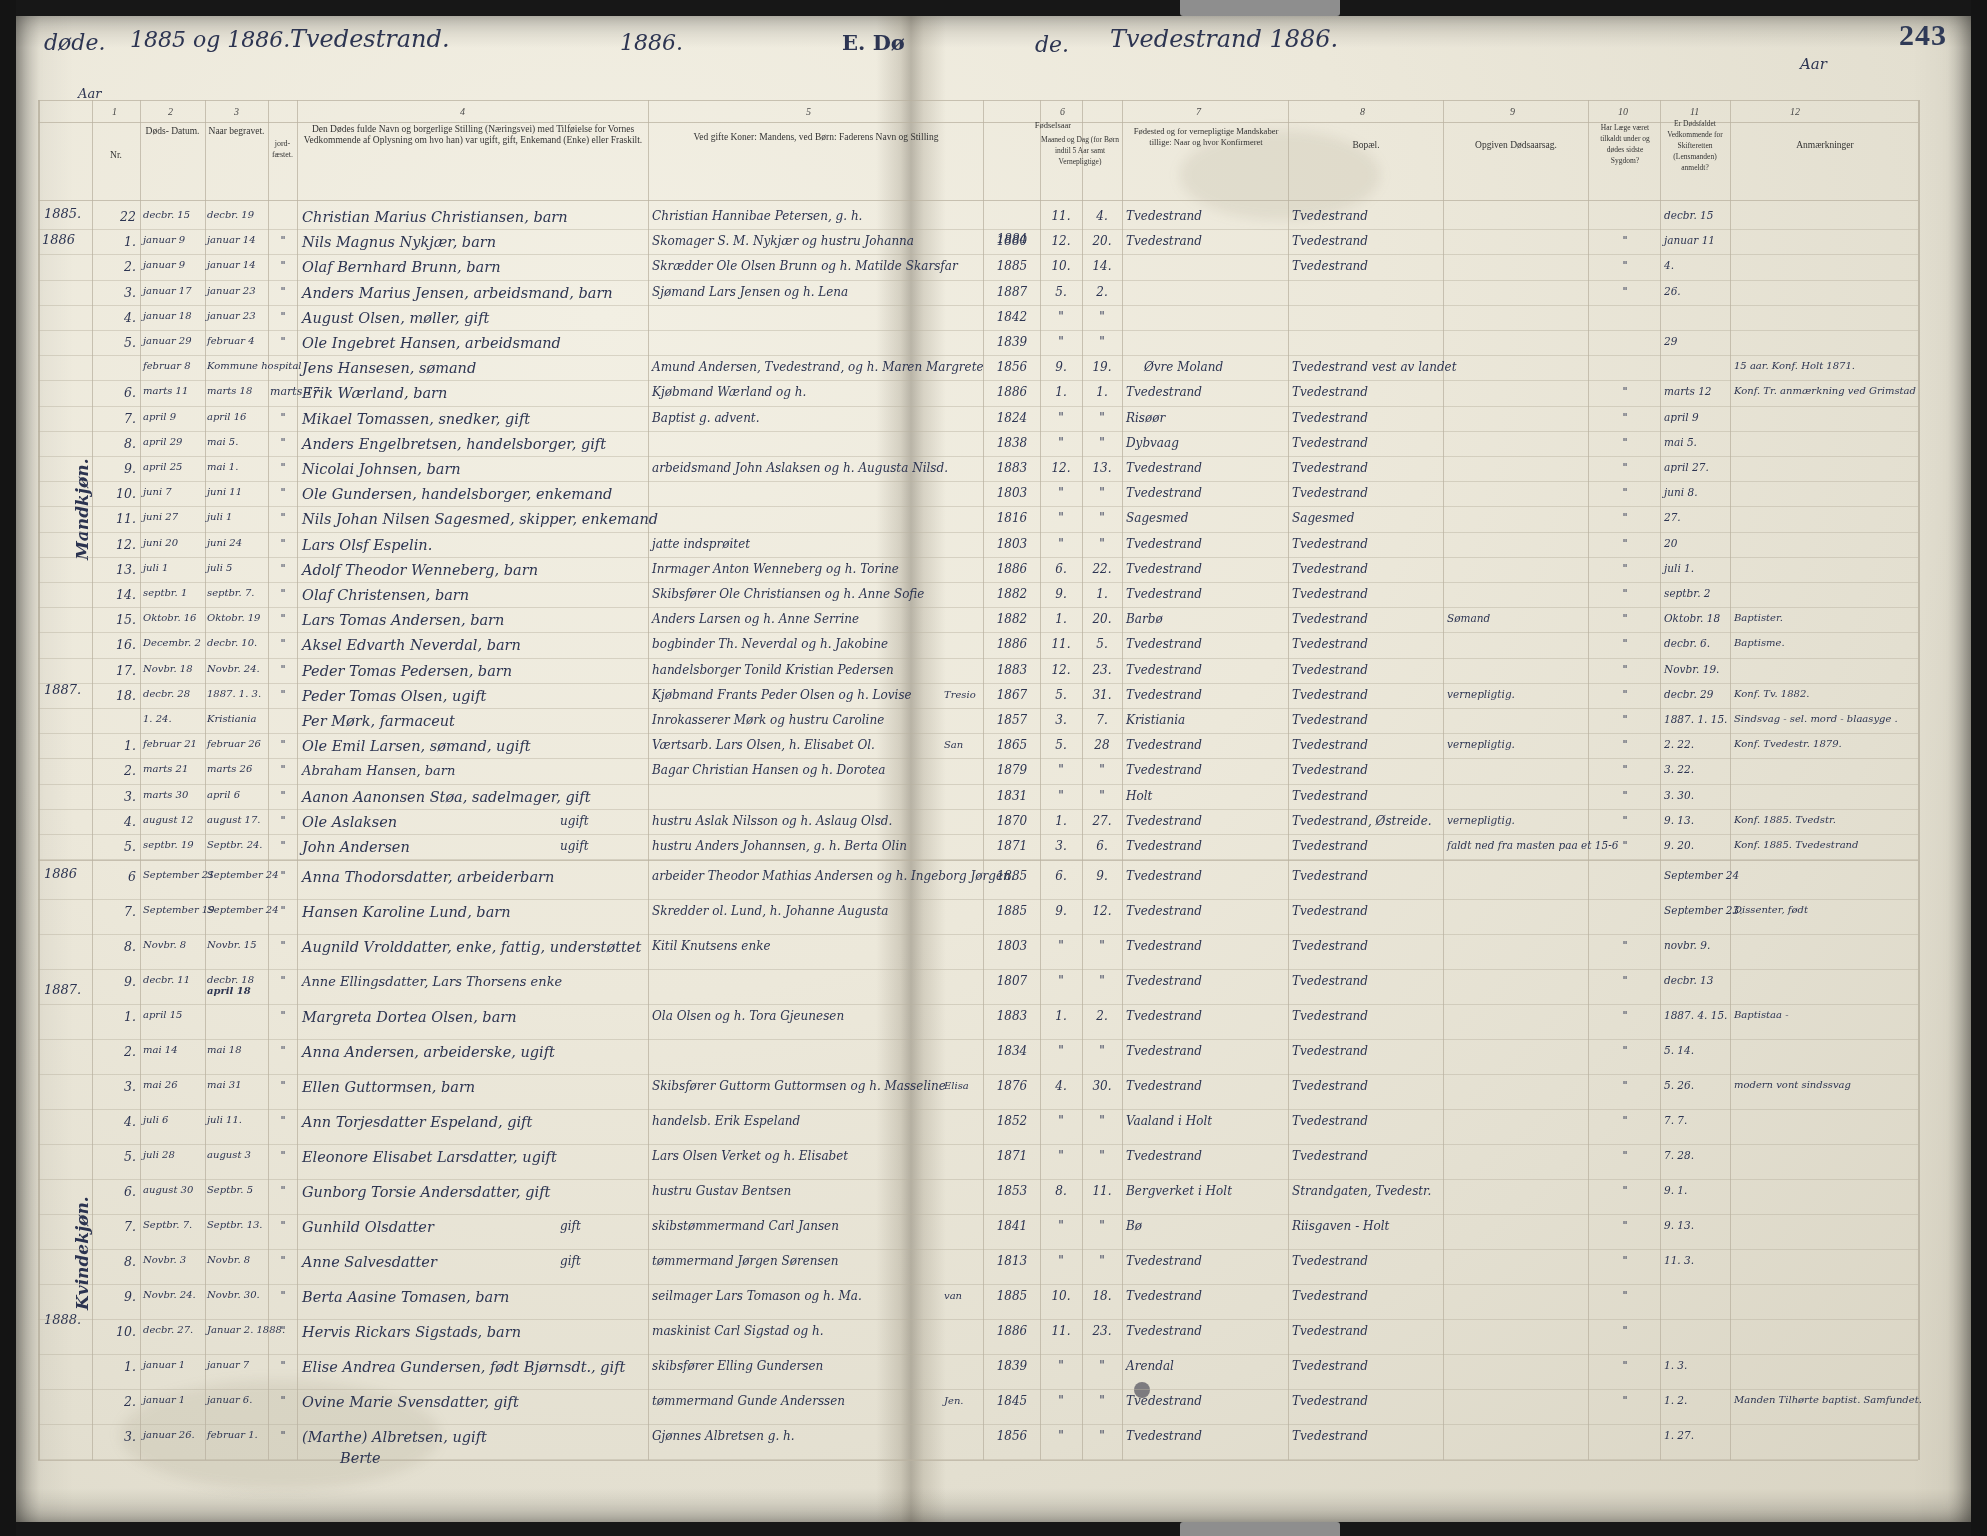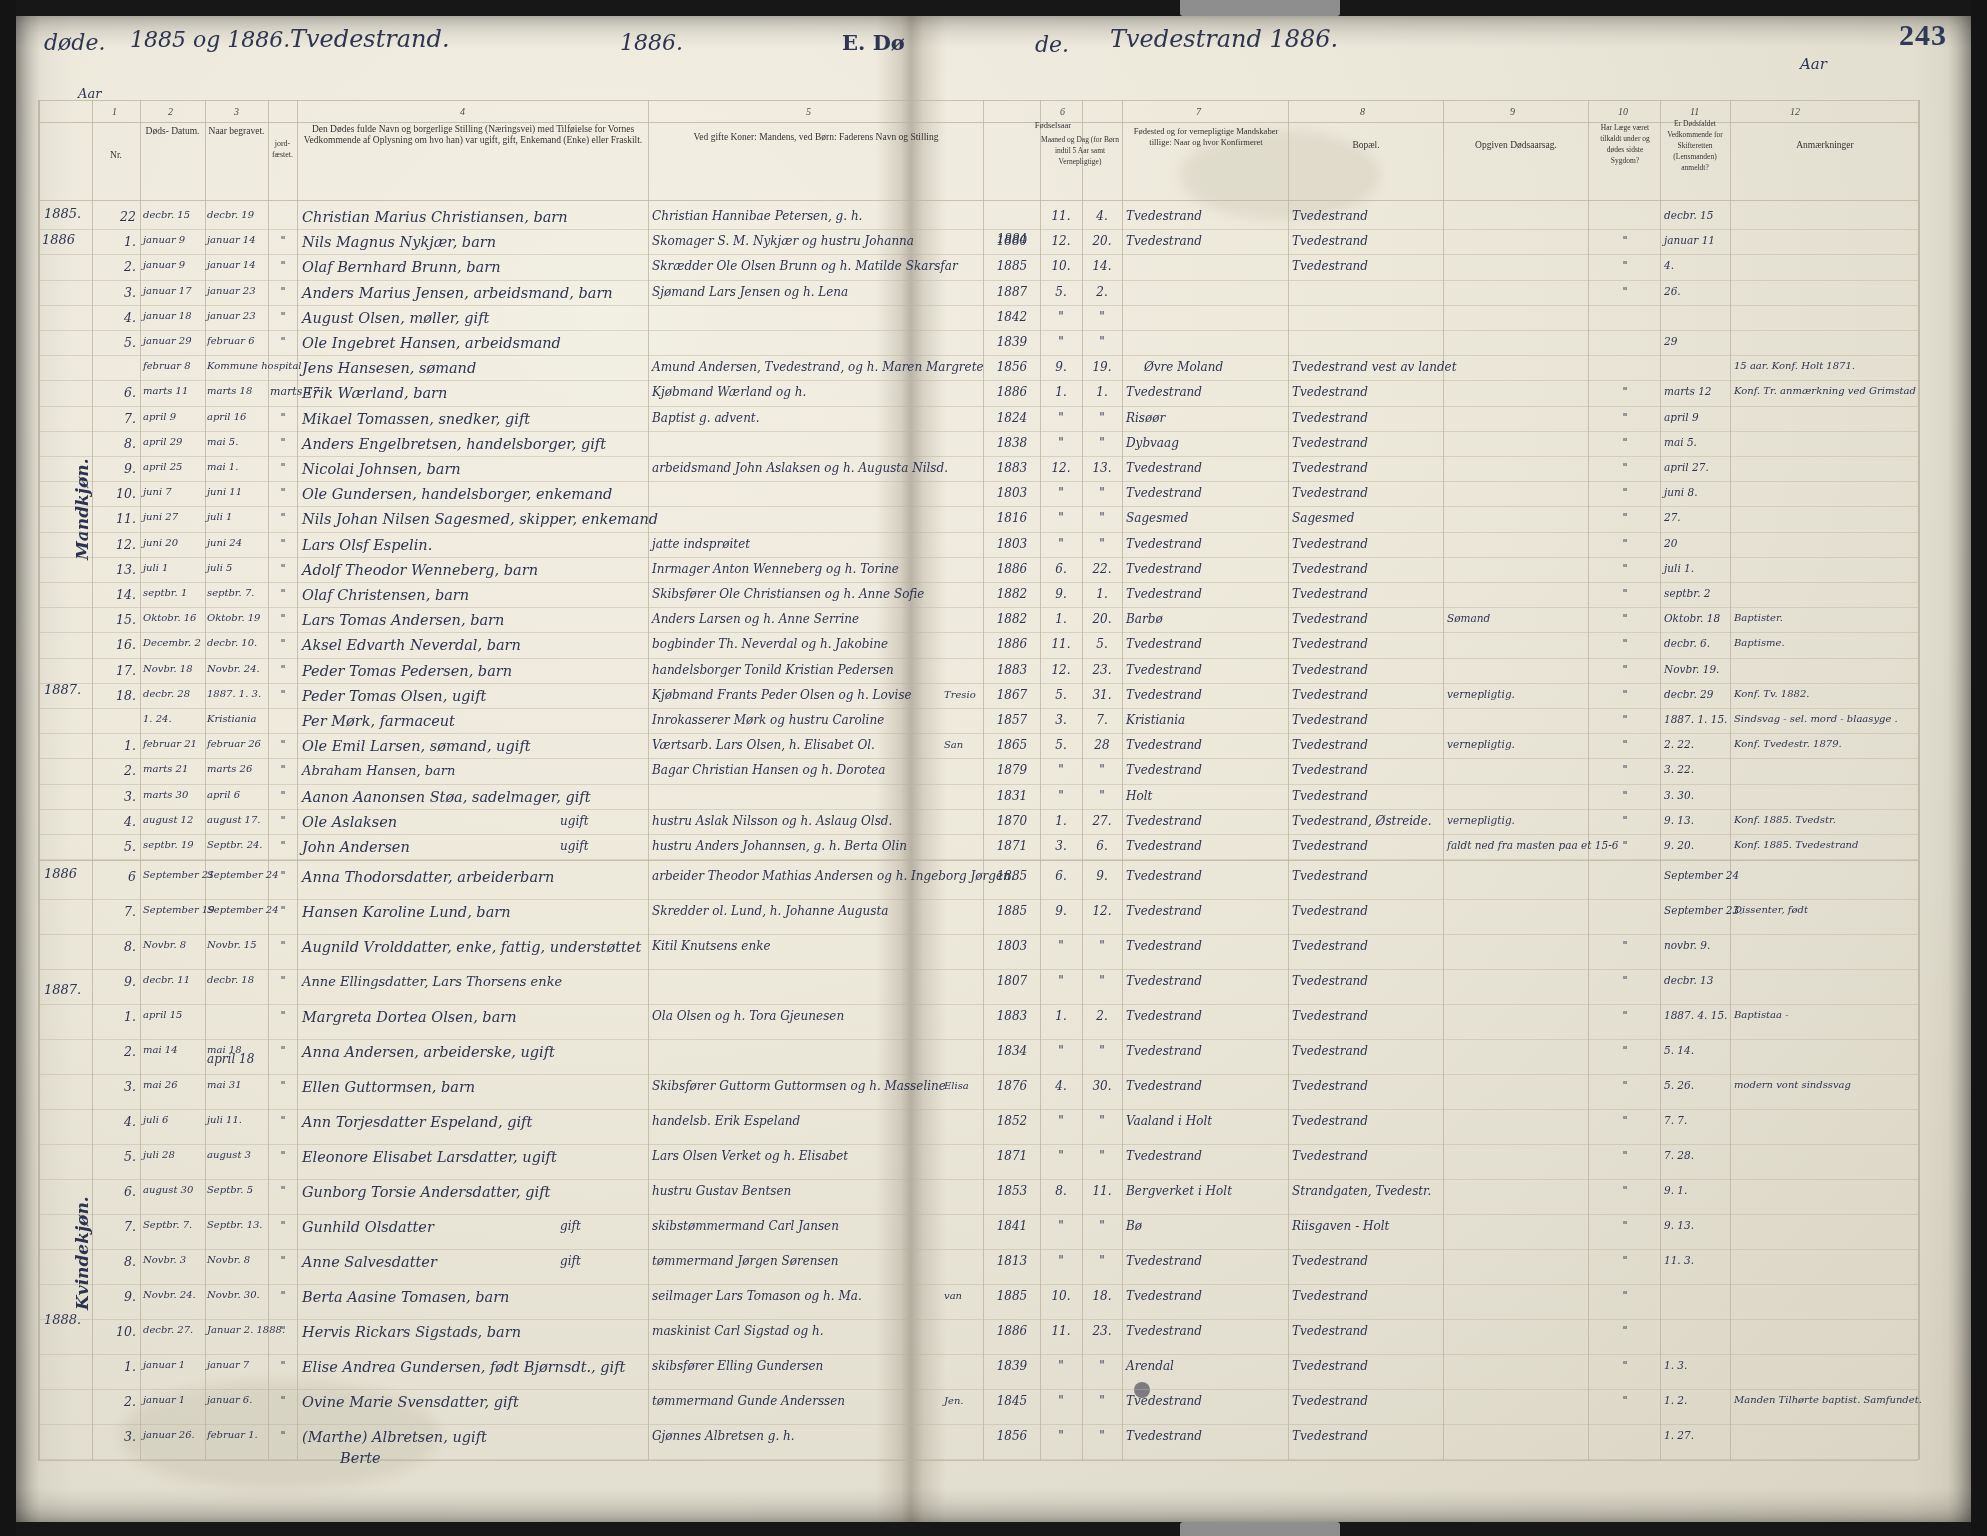--- a/index.html
+++ b/index.html
@@ -210,21 +210,21 @@
         <div class="hand" style="left: 270px; top: 309.8px; font-size: 11px; width: 26px; text-align: center;">"</div>
         <div class="hand" style="left: 302px; top: 309.8px; font-size: 14.5px;">August Olsen, møller, gift</div>
         <div class="hand" style="left: 986px; top: 309.8px; font-size: 12px; width: 52px; text-align: center;">1842</div>
         <div class="hand" style="left: 1042px; top: 309.8px; font-size: 12px; width: 38px; text-align: center;">"</div>
         <div class="hand" style="left: 1084px; top: 309.8px; font-size: 12px; width: 36px; text-align: center;">"</div>
       </div>
       <div class="rule" style="left: 38px; top: 355.2px; width: 1880px; opacity: 0.45;"></div>
       <div>
         <div class="hand" style="left: 96px; top: 335px; font-size: 12.5px; width: 44px; text-align: right; padding-right: 4px; box-sizing: border-box;">5.</div>
         <div class="hand" style="left: 143px; top: 335px; font-size: 10px;">januar 29</div>
-        <div class="hand" style="left: 207px; top: 335px; font-size: 10px;">februar 6</div>
+        <div class="hand" style="left: 207px; top: 335px; font-size: 10px;">februar 4</div>
         <div class="hand" style="left: 270px; top: 335px; font-size: 11px; width: 26px; text-align: center;">"</div>
         <div class="hand" style="left: 302px; top: 335px; font-size: 14.5px;">Ole Ingebret Hansen, arbeidsmand</div>
         <div class="hand" style="left: 986px; top: 335px; font-size: 12px; width: 52px; text-align: center;">1839</div>
         <div class="hand" style="left: 1042px; top: 335px; font-size: 12px; width: 38px; text-align: center;">"</div>
         <div class="hand" style="left: 1084px; top: 335px; font-size: 12px; width: 36px; text-align: center;">"</div>
         <div class="hand" style="left: 1664px; top: 335px; font-size: 10.5px;">29</div>
       </div>
       <div class="rule" style="left: 38px; top: 380.4px; width: 1880px; opacity: 0.45;"></div>
       <div>
         <div class="hand" style="left: 143px; top: 360.2px; font-size: 10px;">februar 8</div>
@@ -614,21 +614,21 @@
         <div class="hand" style="left: 1084px; top: 974px; font-size: 12px; width: 36px; text-align: center;">"</div>
         <div class="hand" style="left: 1126px; top: 974px; font-size: 12px;">Tvedestrand</div>
         <div class="hand" style="left: 1292px; top: 974px; font-size: 12px;">Tvedestrand</div>
         <div class="hand" style="left: 1592px; top: 974px; font-size: 11px; width: 66px; text-align: center;">"</div>
         <div class="hand" style="left: 1664px; top: 974px; font-size: 10.5px;">decbr. 13</div>
       </div>
       <div class="rule" style="left: 38px; top: 1039px; width: 1880px; opacity: 0.45;"></div>
       <div>
         <div class="hand" style="left: 96px; top: 1009px; font-size: 12.5px; width: 44px; text-align: right; padding-right: 4px; box-sizing: border-box;">1.</div>
         <div class="hand" style="left: 143px; top: 1009px; font-size: 10px;">april 15</div>
-        <div class="hand" style="left: 207px; top: 1052px; font-size: 12px;">april 18</div>
+        <div class="hand" style="left: 207px; top: 985px; font-size: 10px; font-weight: bold;">april 18</div>
         <div class="hand" style="left: 270px; top: 1009px; font-size: 11px; width: 26px; text-align: center;">"</div>
         <div class="hand" style="left: 302px; top: 1009px; font-size: 14.5px;">Margreta Dortea Olsen, barn</div>
         <div class="hand" style="left: 652px; top: 1009px; font-size: 12px;">Ola Olsen og h. Tora Gjeunesen</div>
         <div class="hand" style="left: 986px; top: 1009px; font-size: 12px; width: 52px; text-align: center;">1883</div>
         <div class="hand" style="left: 1042px; top: 1009px; font-size: 12px; width: 38px; text-align: center;">1.</div>
         <div class="hand" style="left: 1084px; top: 1009px; font-size: 12px; width: 36px; text-align: center;">2.</div>
         <div class="hand" style="left: 1126px; top: 1009px; font-size: 12px;">Tvedestrand</div>
         <div class="hand" style="left: 1292px; top: 1009px; font-size: 12px;">Tvedestrand</div>
         <div class="hand" style="left: 1592px; top: 1009px; font-size: 11px; width: 66px; text-align: center;">"</div>
         <div class="hand" style="left: 1664px; top: 1009px; font-size: 10.5px;">1887. 4. 15.</div>

